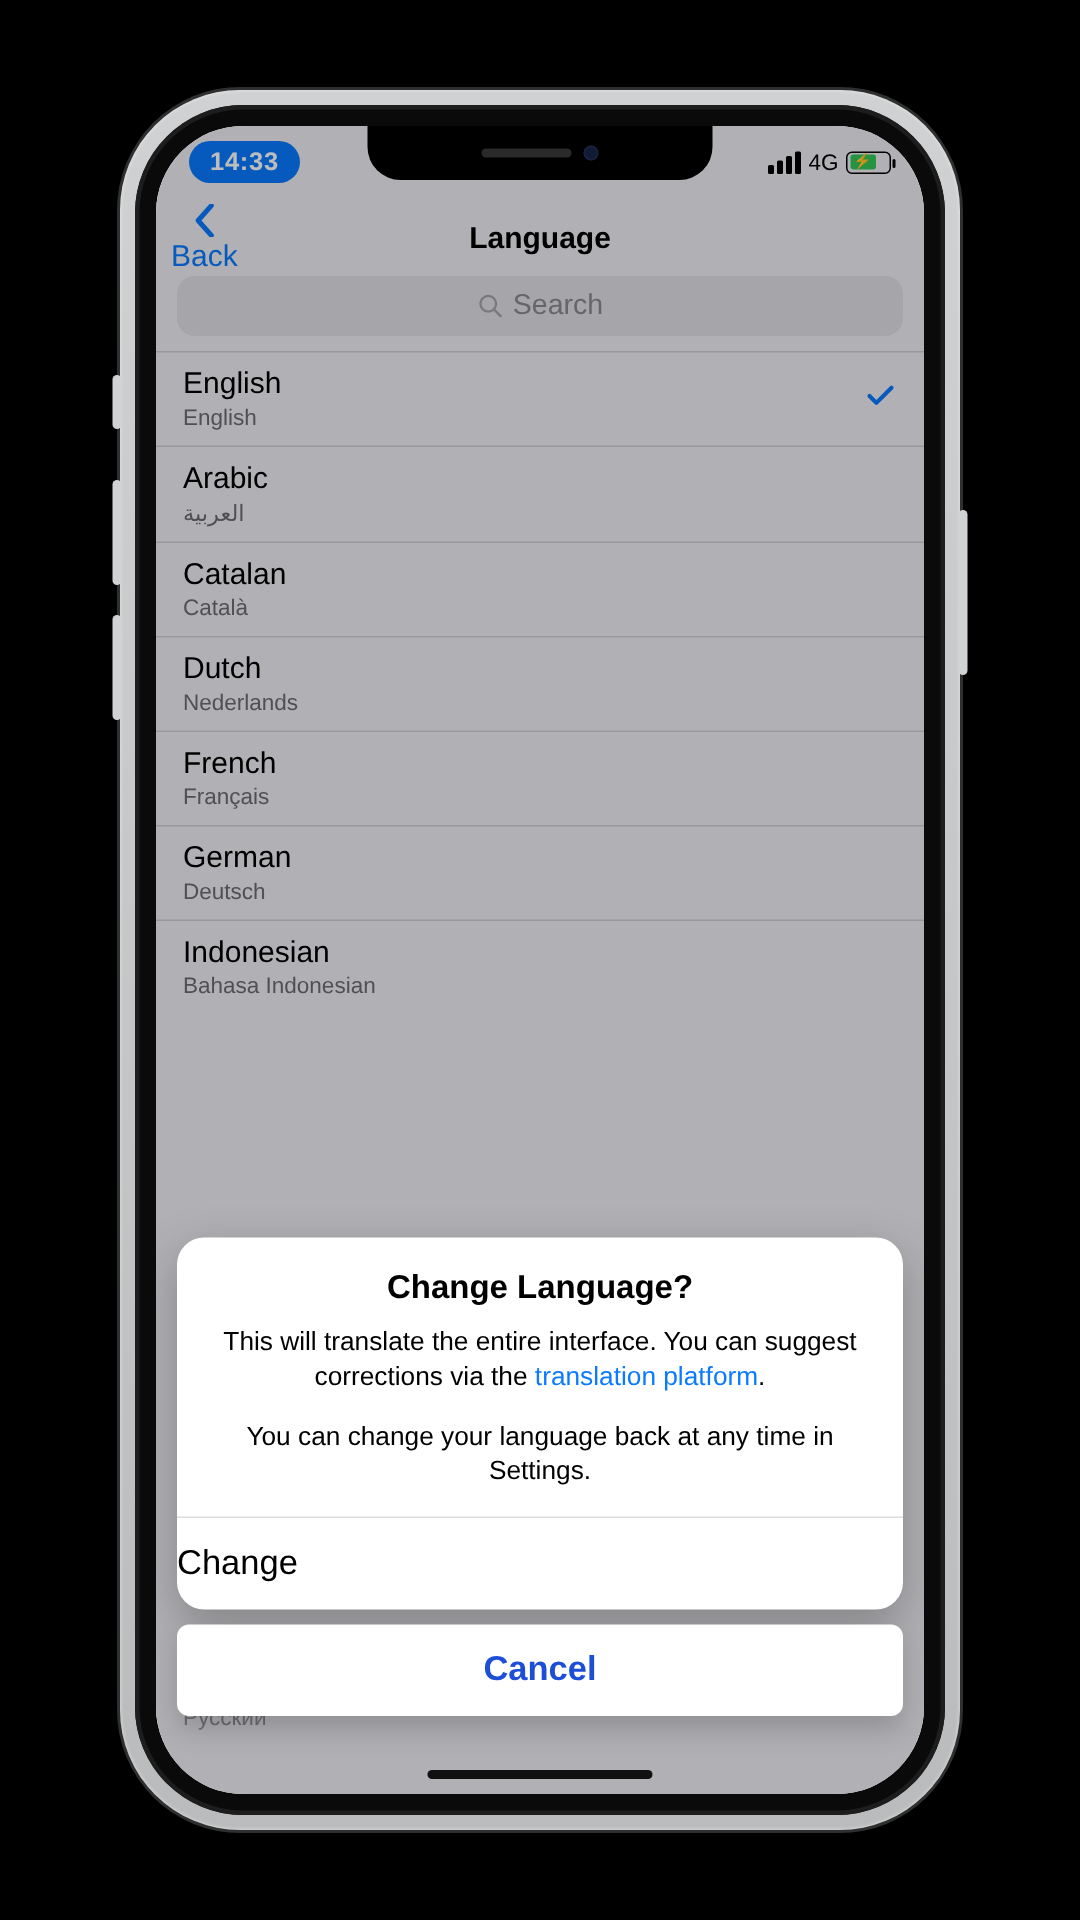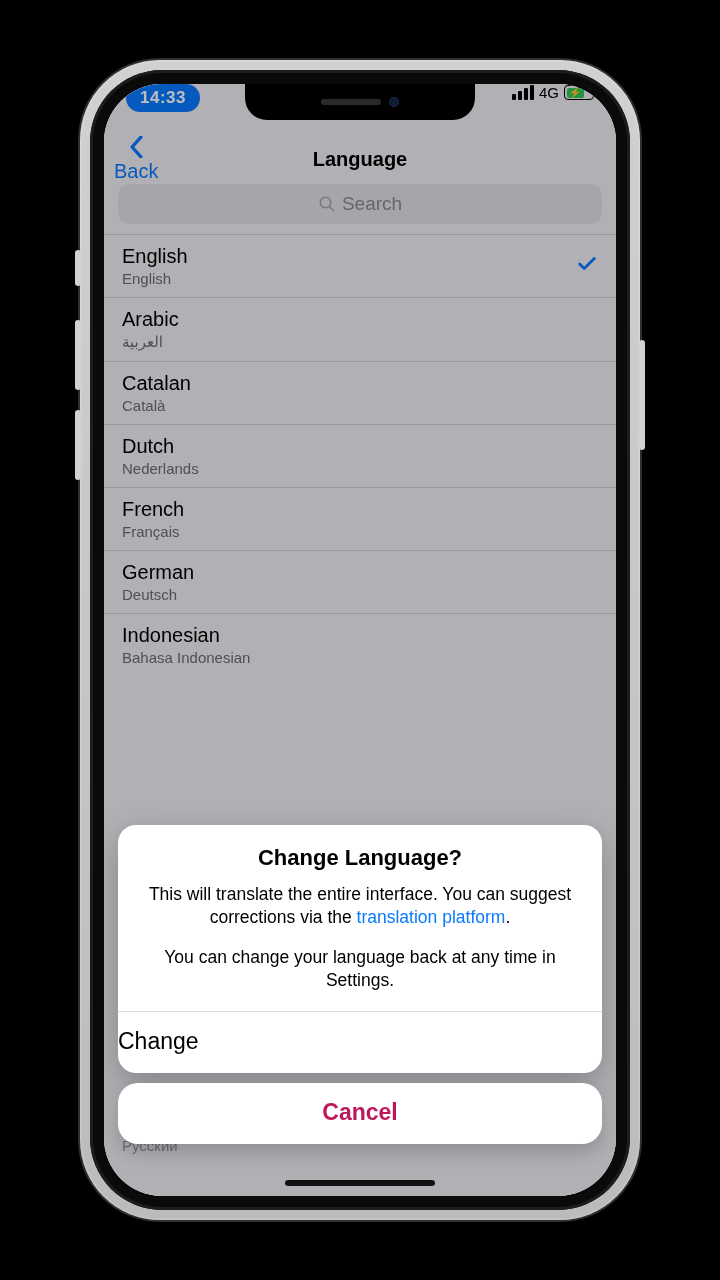--- a/index.html
+++ b/index.html
@@ -69,21 +69,21 @@
   }
   .dimmer {
     position:absolute; inset:0;
     background: rgba(0,0,0,.26);
     z-index: 20;
   }
 
   
   .status {
     height: 52px;
-    display:flex; align-items:flex-start; justify-content:space-between;
+    display:flex; align-items:center; justify-content:space-between;
     padding: 0 22px 4px 22px;
     font-weight:600;
   }
   .time-pill {
     background:#0a7aff; color:#fff;
     padding: 4px 14px;
     border-radius: 16px;
     font-size: 17px;
     letter-spacing: .5px;
   }
@@ -179,23 +179,23 @@
   .alert-text p { margin-bottom:16px; }
   .alert-text p:last-child{ margin-bottom:0; }
   .alert-text b { font-weight:700; }
   .alert-link { color:#0a7aff; }
   .alert-sep { height:1px; background:rgba(60,60,67,.18); }
   .alert-btn {
     text-align:left; font-size:23px; color:#000000;
     padding: 16px 0 18px; cursor:pointer;
   }
   .cancel-card {
-    background:#fff; border-radius:20px;
+    background:#fff; border-radius:8px;
     text-align:center; font-size:23px; font-weight:600;
-    color:#be185d; padding:16px 0 18px; cursor:pointer;
+    color:#1d4ed8; padding:16px 0 18px; cursor:pointer;
     box-shadow: 0 8px 20px rgba(0,0,0,.2);
   }
 
   
   .ghost-row {
     position:absolute; left:18px; z-index:25;
     color:#6d6d72; font-size:15px;
   }
 </style>
 </head>

